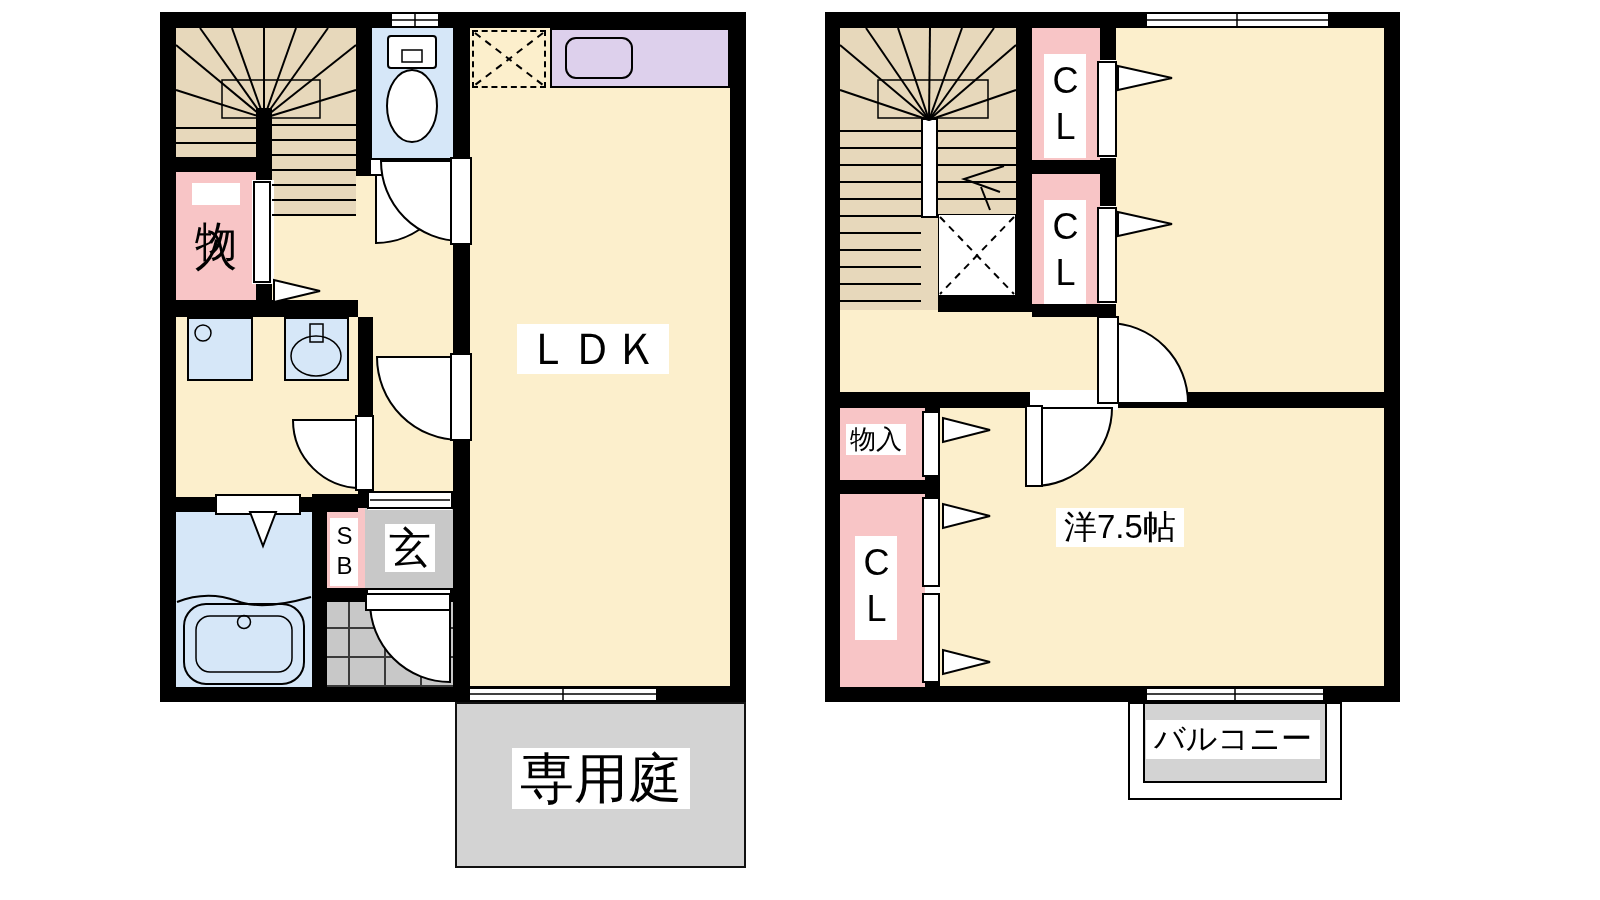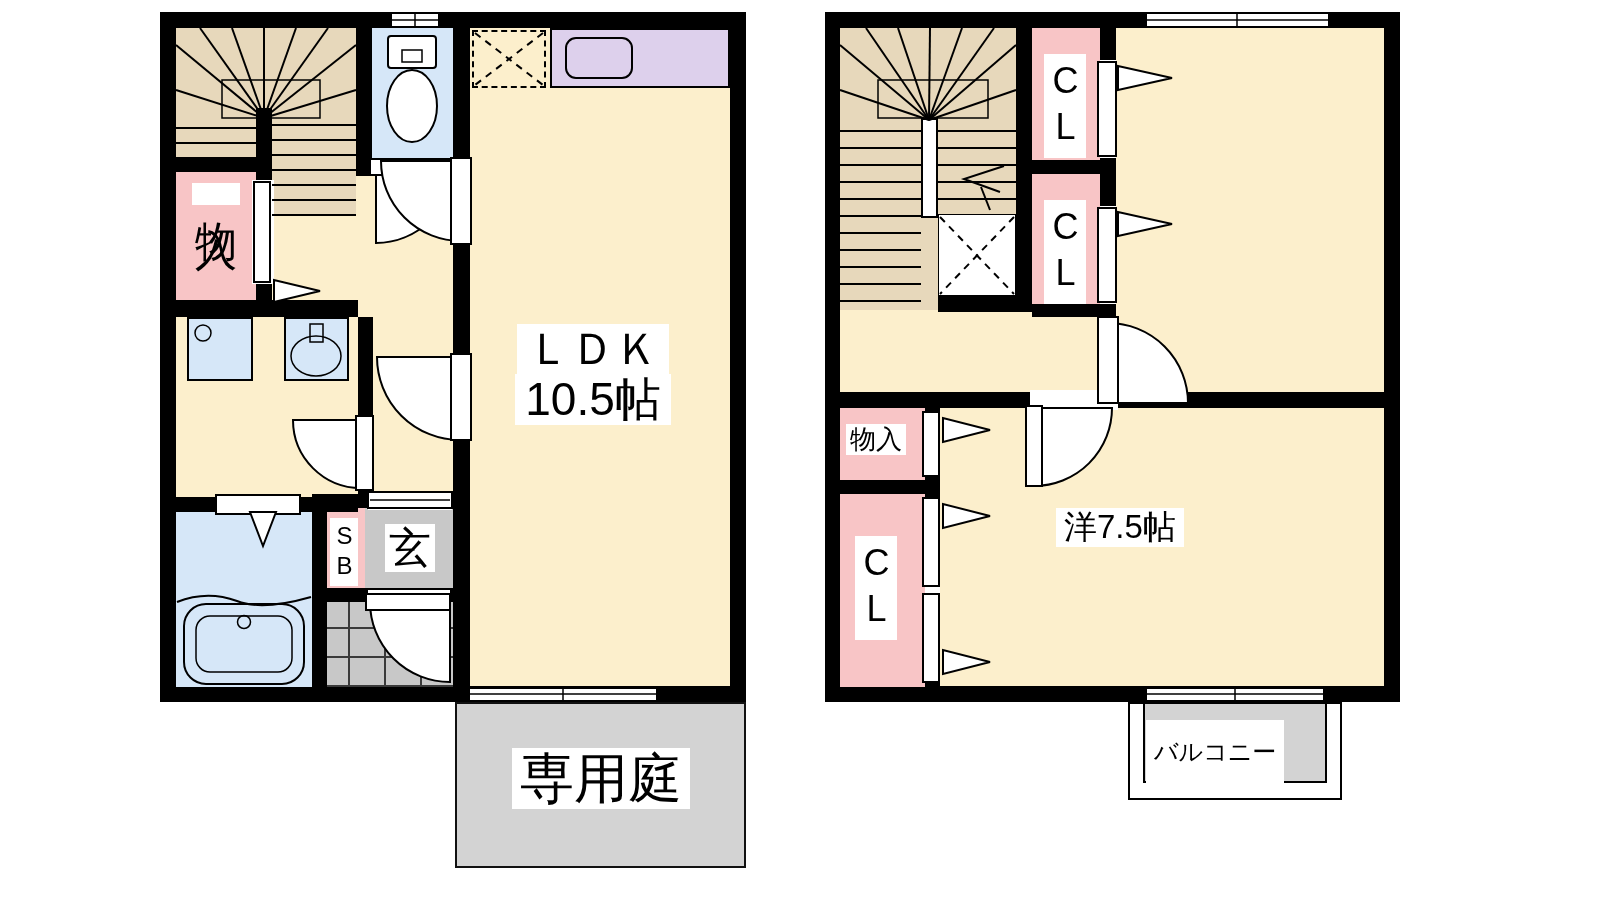--- a/index.html
+++ b/index.html
@@ -258,26 +258,25 @@
     <g>
       <rect class="sdoor" x="923" y="498" width="16" height="88"></rect>
       <rect class="sdoor" x="923" y="594" width="16" height="88"></rect>
       <path class="sdoor" d="M 943 504 L 943 528 L 990 516 Z"></path>
       <path class="sdoor" d="M 943 650 L 943 674 L 990 662 Z"></path>
     </g>
   </svg>
 
   <div id="lbl-ldk" class="abs" style="left:493px;top:324px;width:200px;font-size:44px">
     <span>ＬＤＫ</span>
-    <span style="font-size:46px">10.5帖</span>
   </div>
   <div class="vl" style="left:192px;top:183px;font-size:42px">物入</div>
   <div class="vl" style="left:330px;top:518px;font-size:24px;letter-spacing:3px;padding:4px 2px">SB</div>
   <div class="hl" style="left:385px;top:524px;font-size:42px;padding:2px 4px">玄</div>
   <div class="hl" style="left:512px;top:748px;font-size:54px">専用庭</div>
   <div class="vl" style="left:1044px;top:54px;font-size:36px">CL</div>
   <div class="vl" style="left:1044px;top:200px;font-size:36px">CL</div>
   <div class="hl" style="left:846px;top:424px;font-size:26px;padding:2px 4px">物入</div>
   <div class="vl" style="left:855px;top:536px;font-size:36px">CL</div>
   <div class="hl" style="left:1056px;top:508px;font-size:33px">洋7.5帖</div>
-  <div class="hl" style="left:1146px;top:720px;font-size:24px;padding:19px 8px">バルコニー</div>
+  <div class="hl" style="left:1146px;top:720px;font-size:31px;padding:3px 8px">バルコニー</div>
 
 </div>
 
 </body></html>

